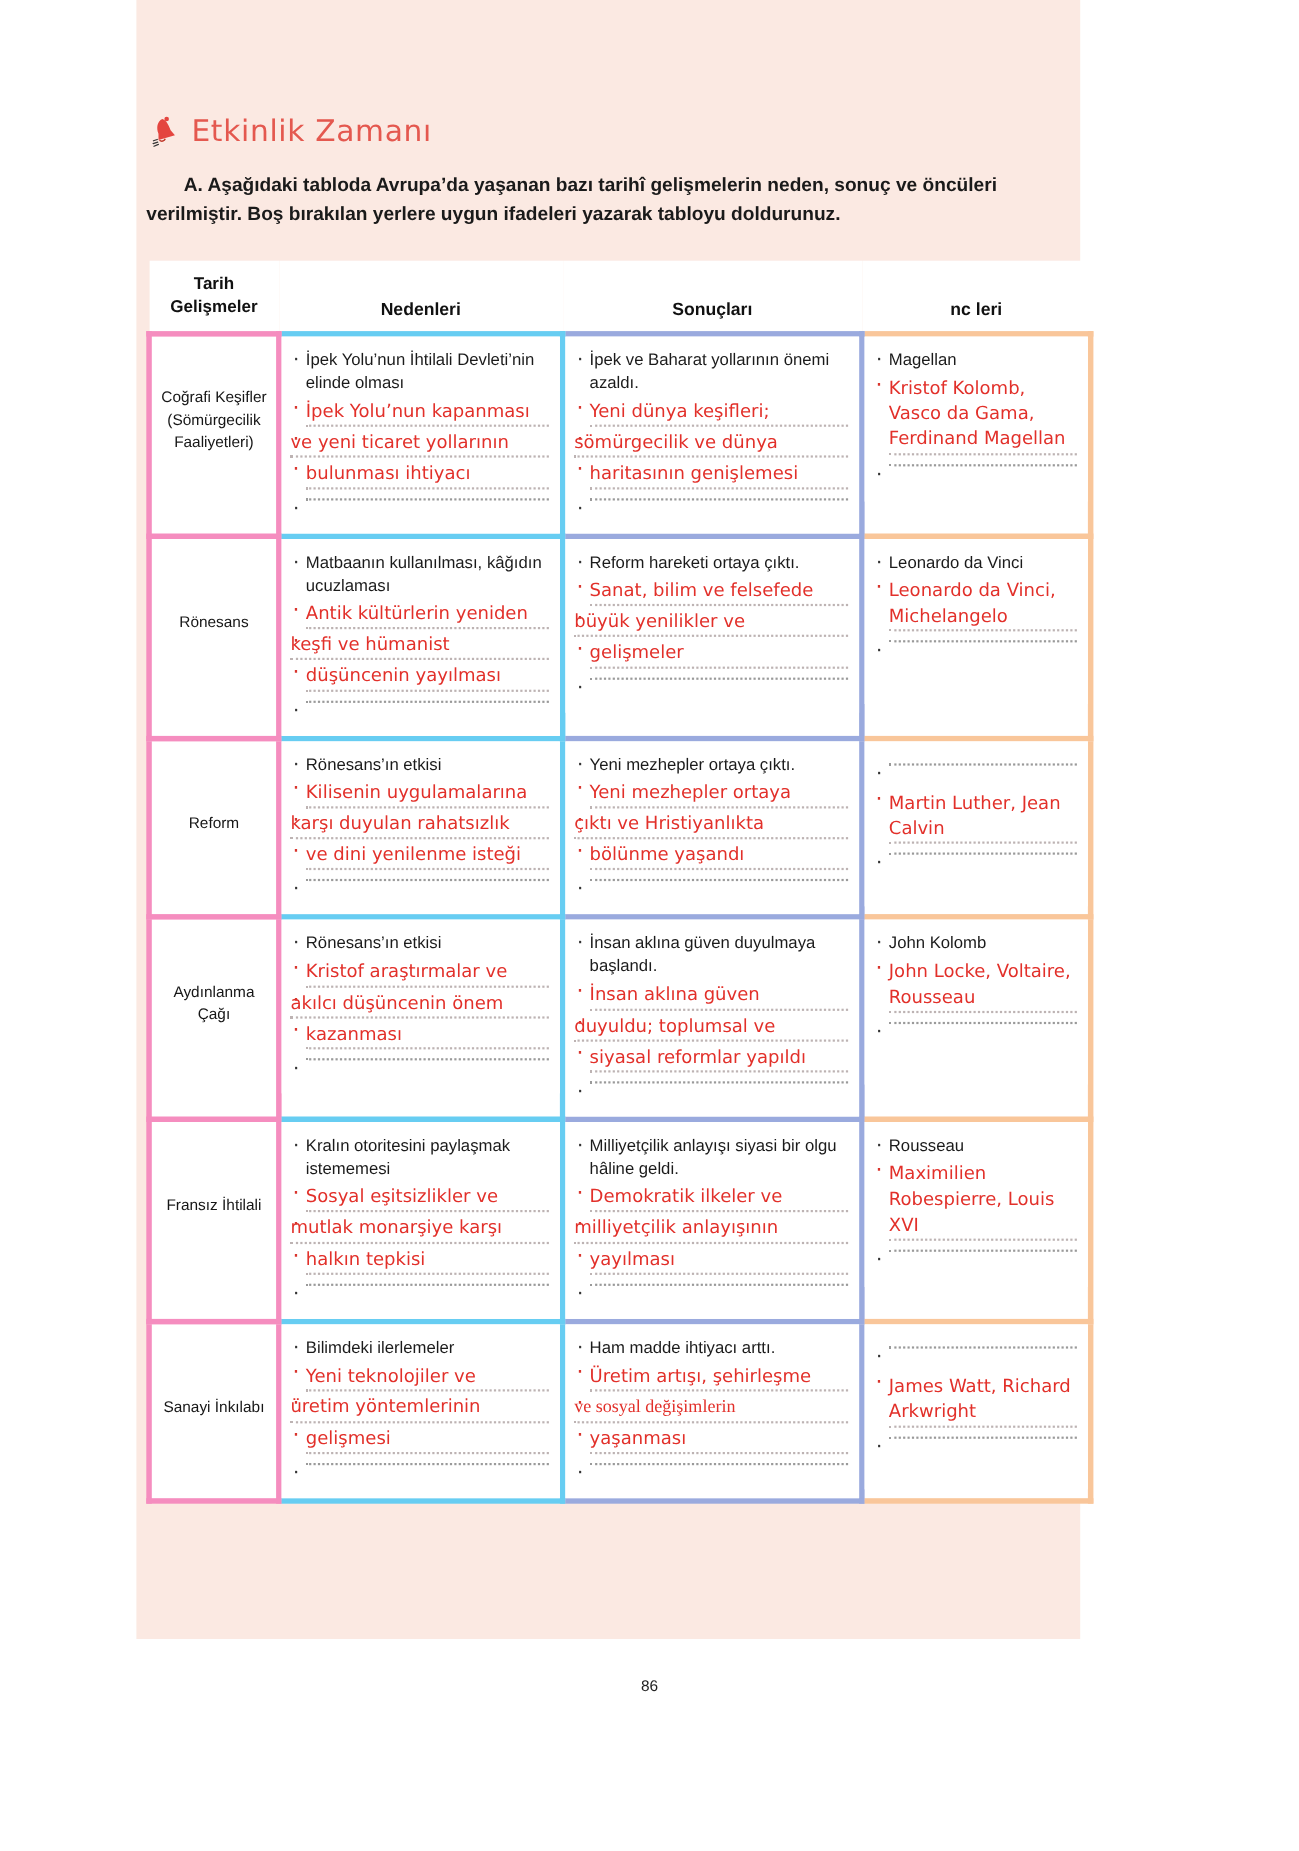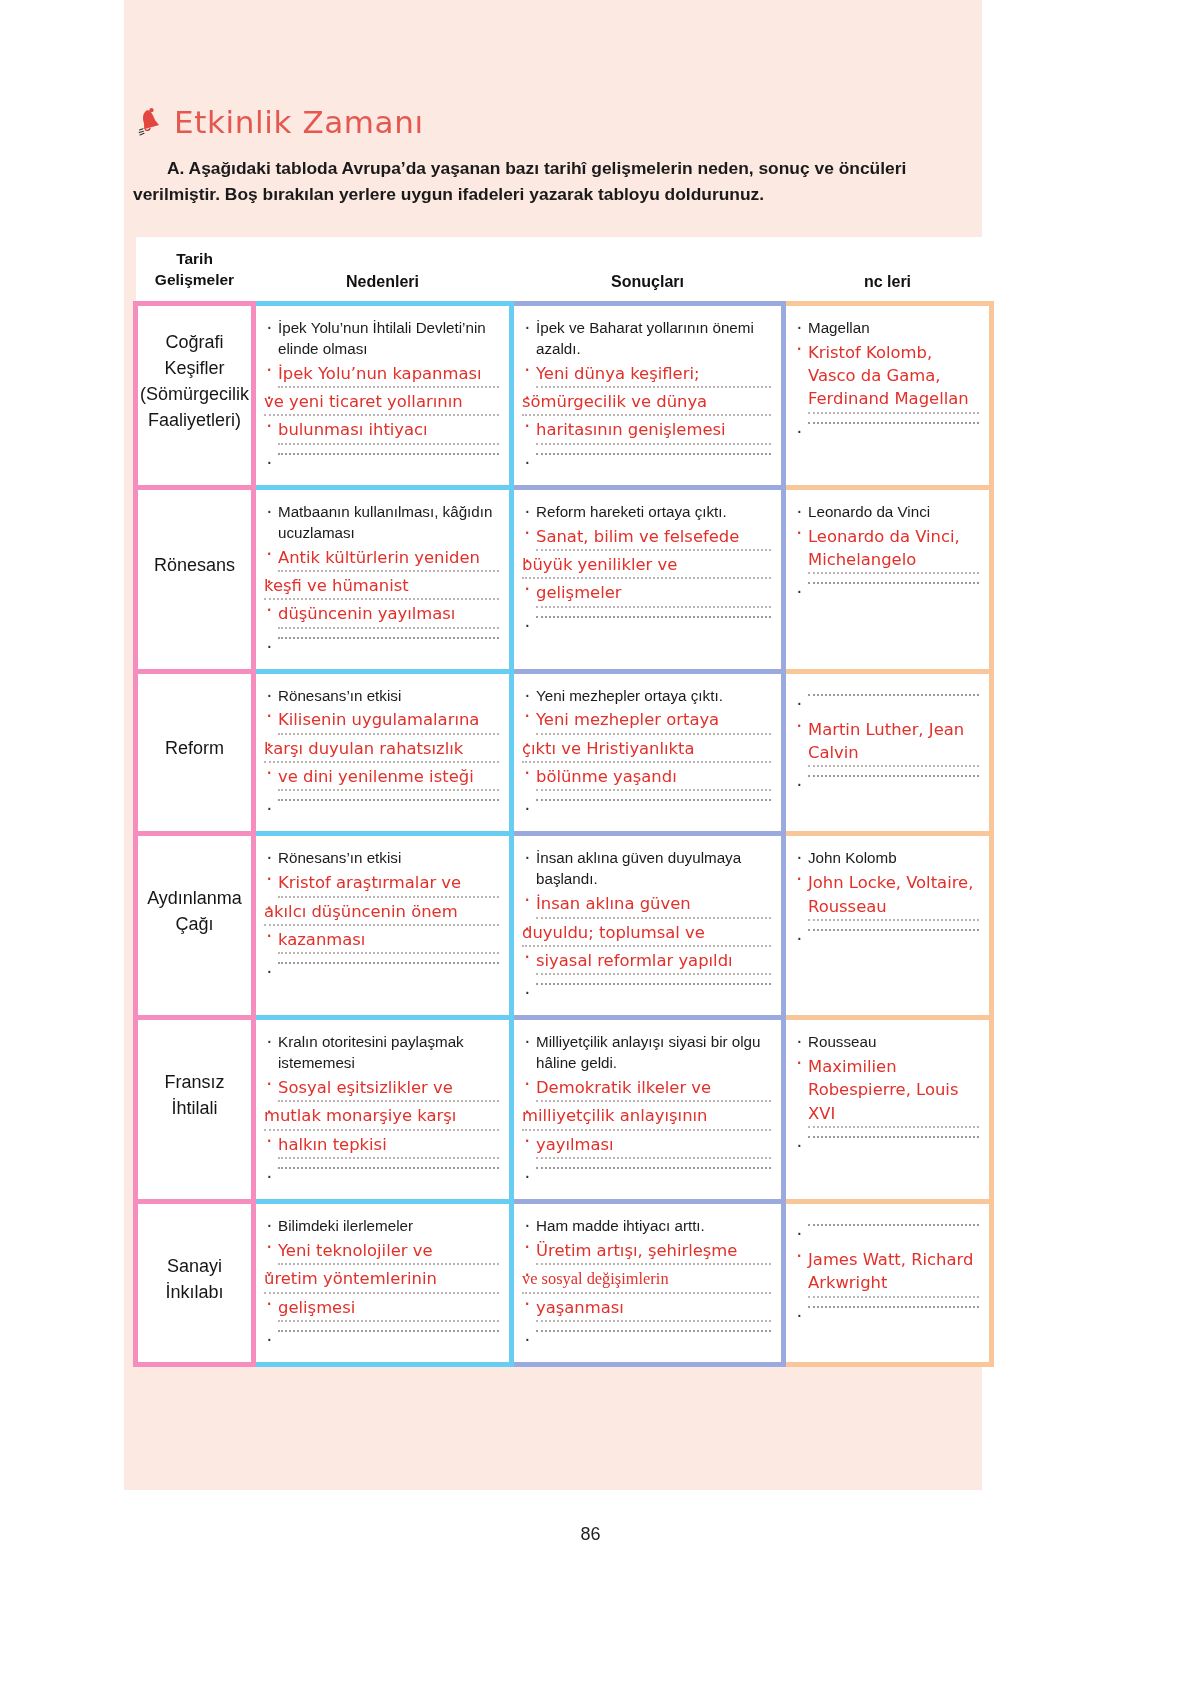--- a/index.html
+++ b/index.html
@@ -22,21 +22,21 @@
 
   
   #activity-header {
     position: absolute;
     left: 136px; top: 104px;
     display: flex; align-items: center; gap: 10px;
   }
   #bell-icon { width: 28px; height: 30px; position: relative; display:block; }
   #activity-title {
     color: #e4584f;
-    font-size: 31px;
+    font-size: 27px;
     letter-spacing: .6px;
     font-family: "DejaVu Sans", sans-serif;
     font-weight: 400;
   }
 
   #instruction {
     position: absolute;
     left: 133px; top: 155px;
     width: 862px;
     font-size: 17.4px;
@@ -86,21 +86,21 @@
   .cell-inner {
     background: #fff;
     min-height: 150px;
     padding: 12px 10px 8px 8px;
     position: relative;
   }
   .cell-dev-inner {
     display:flex; align-items:center; justify-content:center;
     min-height: 150px;
     text-align:center;
-    font-size: 18px;
+    font-size: 14px;
     color: #161616;
     line-height: 1.45;
     padding: 6px 4px;
   }
 
   ul.bl { list-style: none; margin:0; padding:0; }
   ul.bl > li {
     position: relative;
     padding-left: 14px;
     margin-bottom: 2px;
@@ -132,21 +132,21 @@
     border-bottom: 2.5px dotted #bdb3b3;
     padding-bottom: 1px;
   }
 
   
   #page-number {
     position: absolute;
     left: 0; right: 0;
     top: 1524px;
     text-align: center;
-    font-size: 18px;
+    font-size: 14px;
     color: #222;
     font-weight: 500;
   }
 </style>
 </head>
 <body>
 
 <div id="page-panel"></div>
 
 <div id="activity-header">

